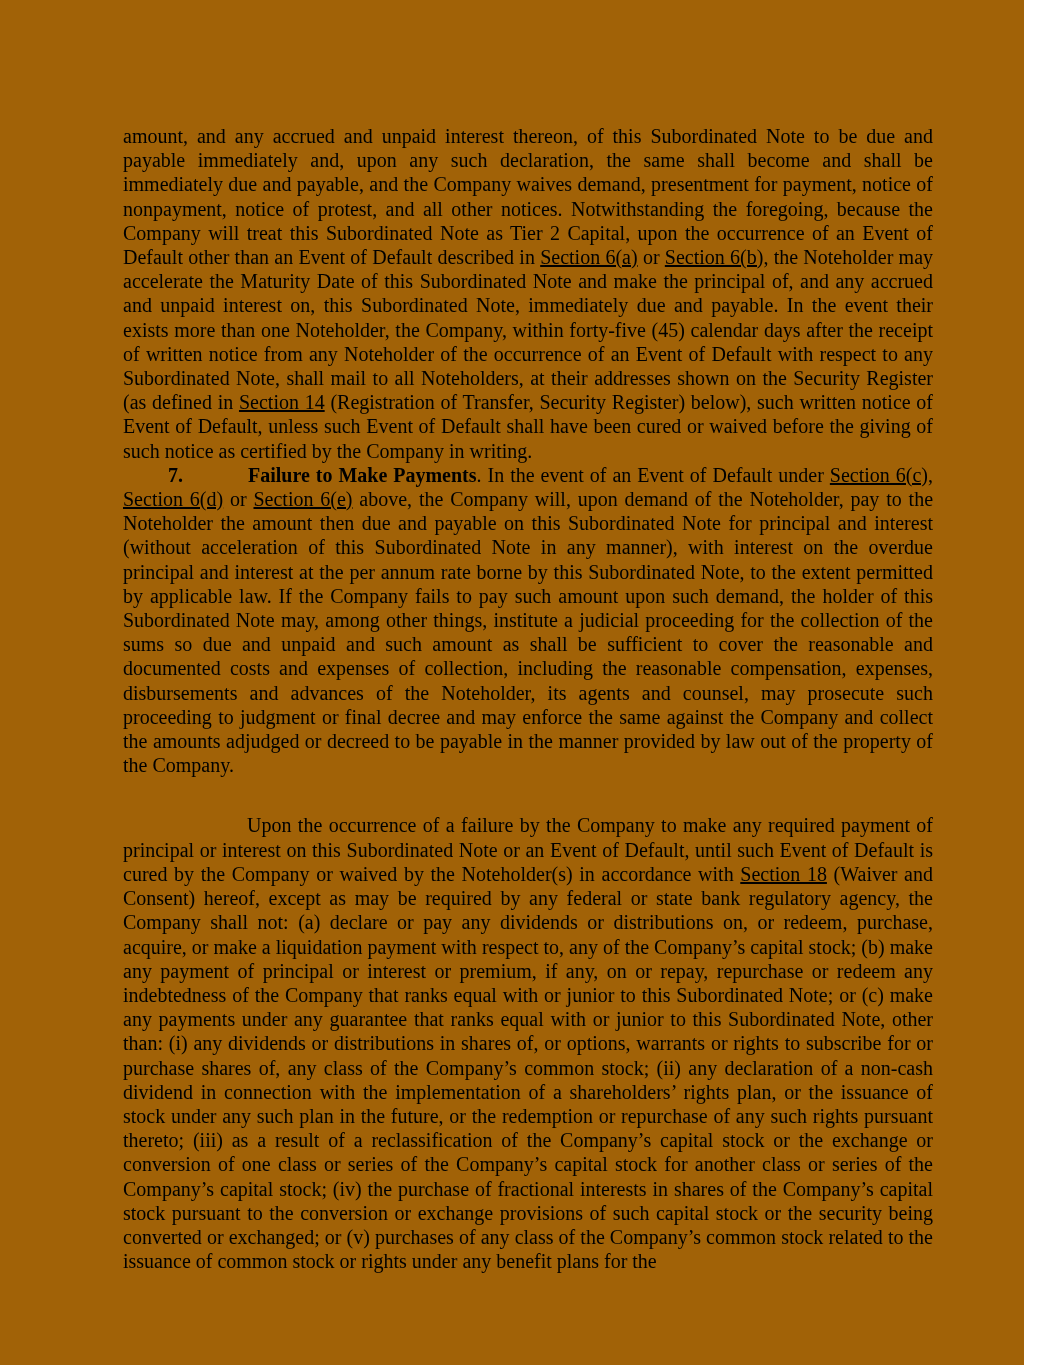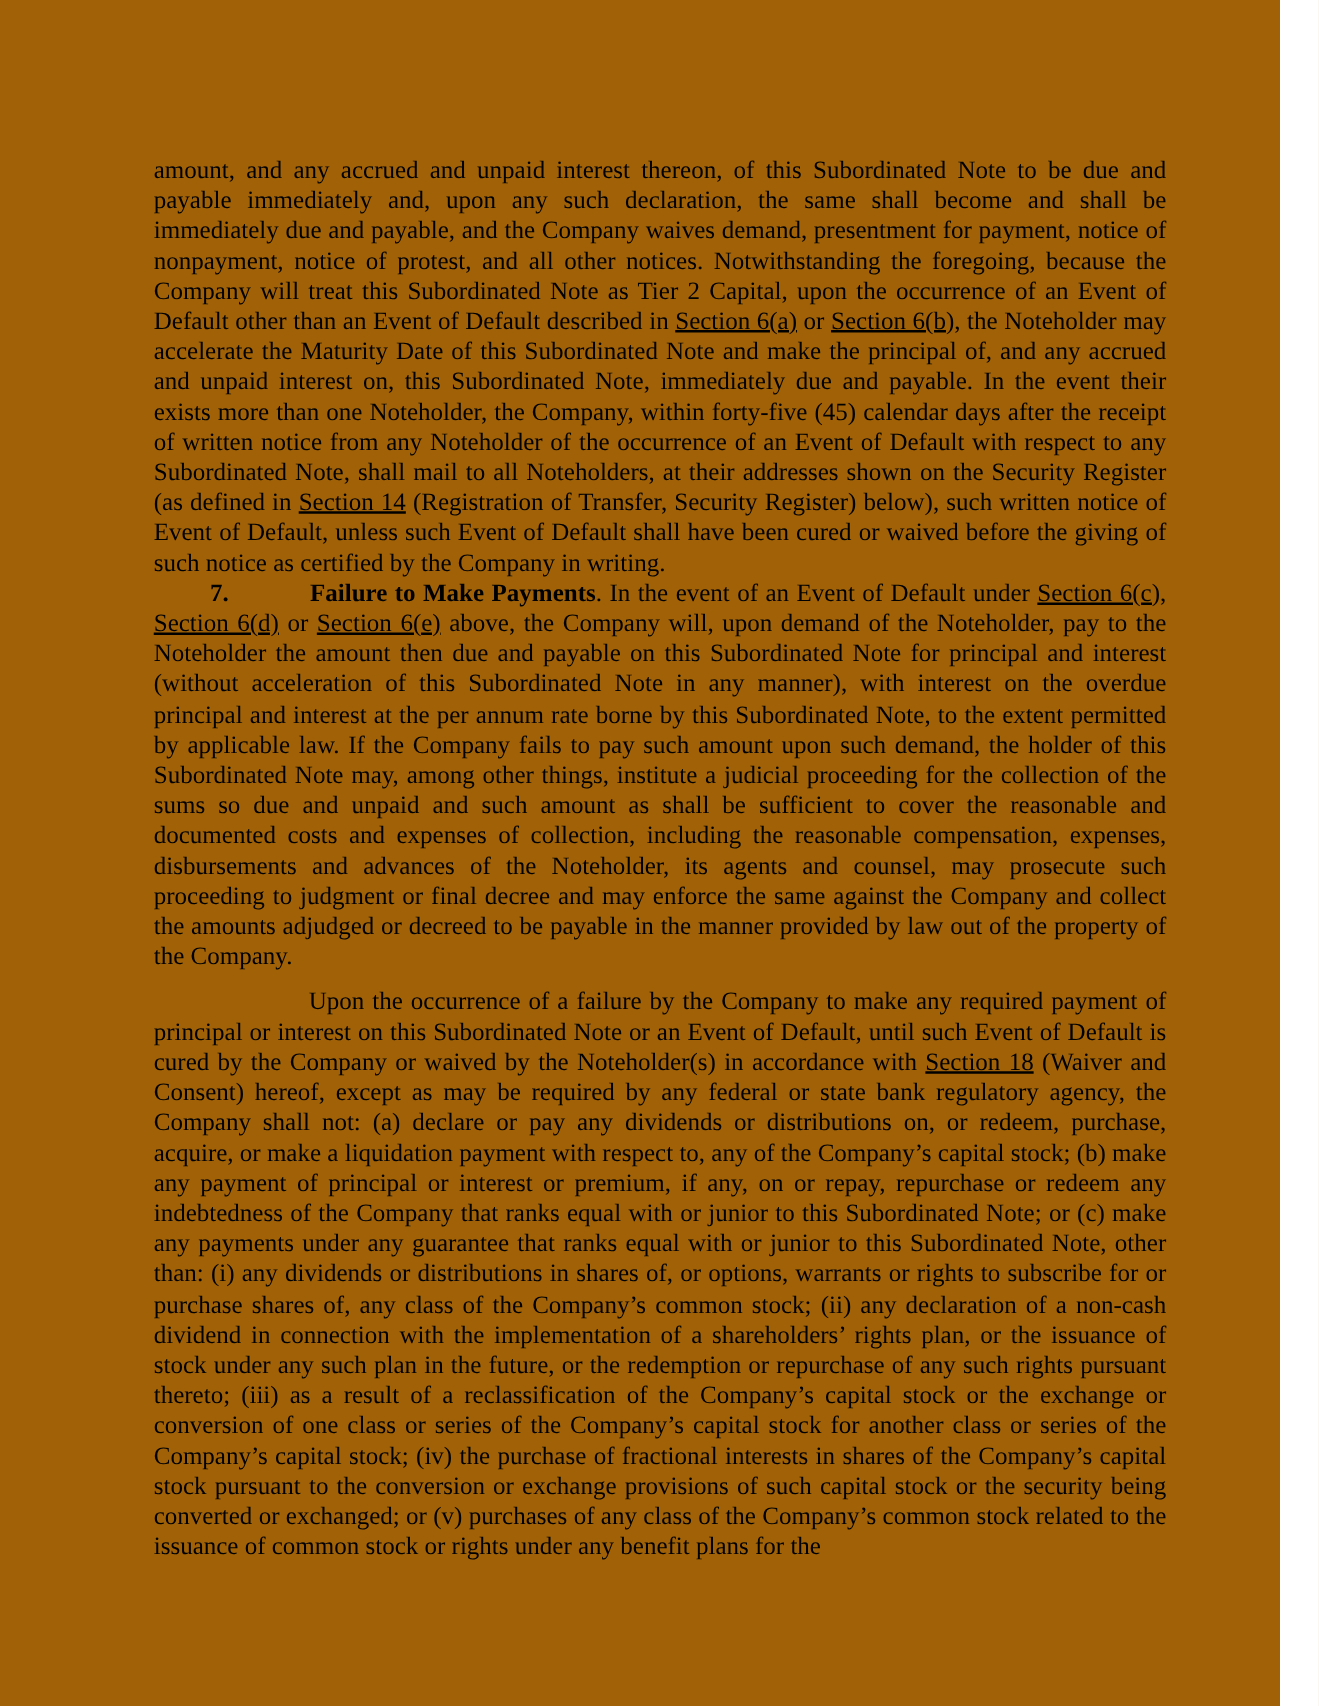--- a/index.html
+++ b/index.html
@@ -26,21 +26,21 @@
     text-align: justify;
   }
   .para {
     margin: 0;
     padding: 0;
   }
   .para-section7 {
     text-indent: 45px;
   }
   .para-restrictions {
-    margin-top: 12px;
+    margin-top: 36px;
     text-indent: 124px;
   }
   .u {
     text-decoration: underline;
   }
   .bu {
     font-weight: bold;
   }
   .b {
     font-weight: bold;

